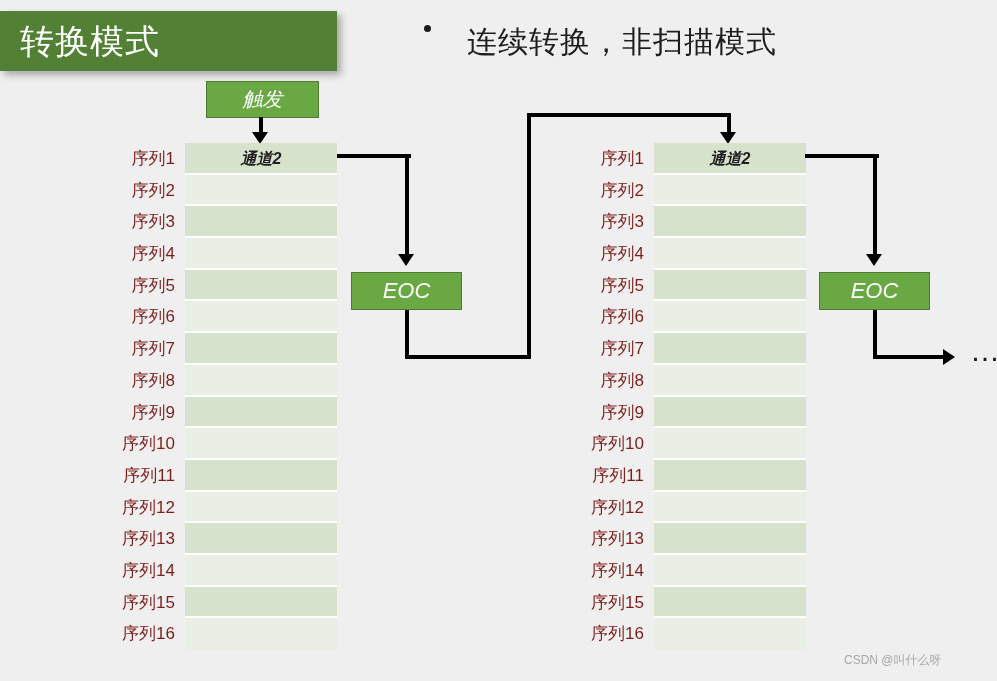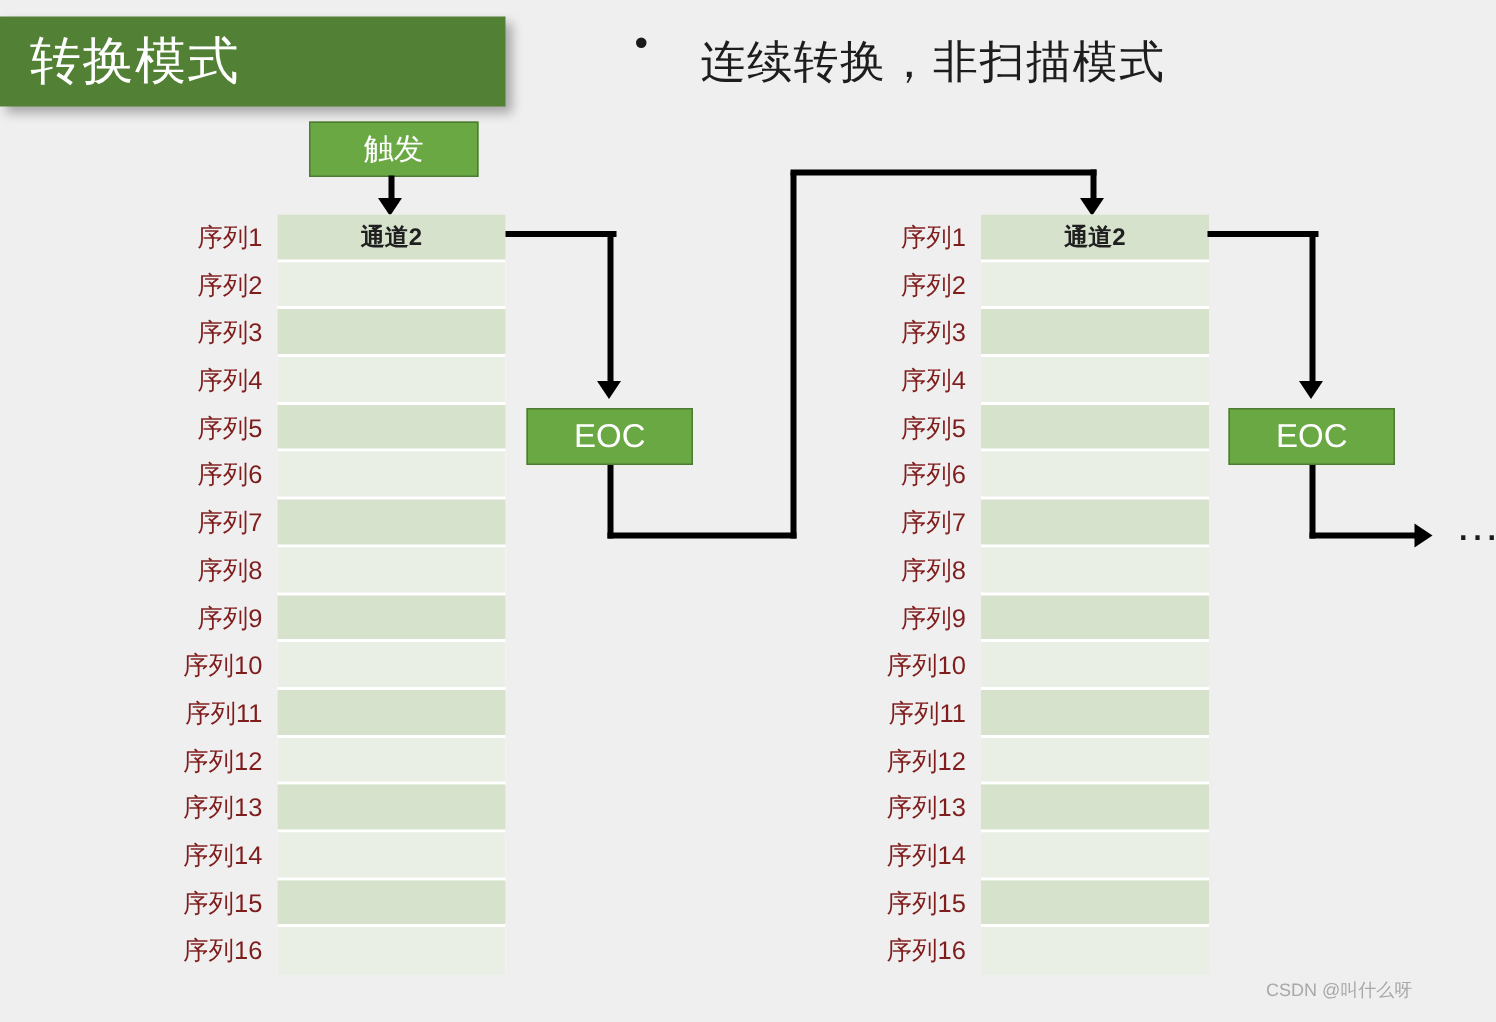--- a/index.html
+++ b/index.html
@@ -71,20 +71,21 @@
   
   .green-box {
     position: absolute;
     background: #6aa844;
     border: 1px solid #4f7a33;
     box-sizing: border-box;
     display: flex;
     align-items: center;
     justify-content: center;
     color: #ffffff;
+    font-style: italic;
   }
   .trigger-box {
     left: 206px;
     top: 81px;
     width: 113px;
     height: 37px;
     font-size: 20px;
   }
   .eoc-box {
     width: 111px;
@@ -123,21 +124,21 @@
   }
   .seq-cell {
     height: 31.7px;
     line-height: 31.7px;
     text-align: center;
     font-size: 16px;
     color: #1f1f1f;
     box-sizing: border-box;
     border-bottom: 2px solid #ffffff;
   }
-  .seq-cell.band-dark  { background: #d7e2cd; }
+  .seq-cell.band-dark  { background: #d7e2cd; font-style: italic; }
   .seq-cell.band-light { background: #eaefe6; }
   .seq-cell.is-header  { font-weight: bold; }
   .seq-cell:last-child { border-bottom: none; }
 
   
   .wire { position: absolute; background: #000000; }
   .wire-h { height: 4px; }
   .wire-v { width: 4px; }
 
   .arrowhead {

